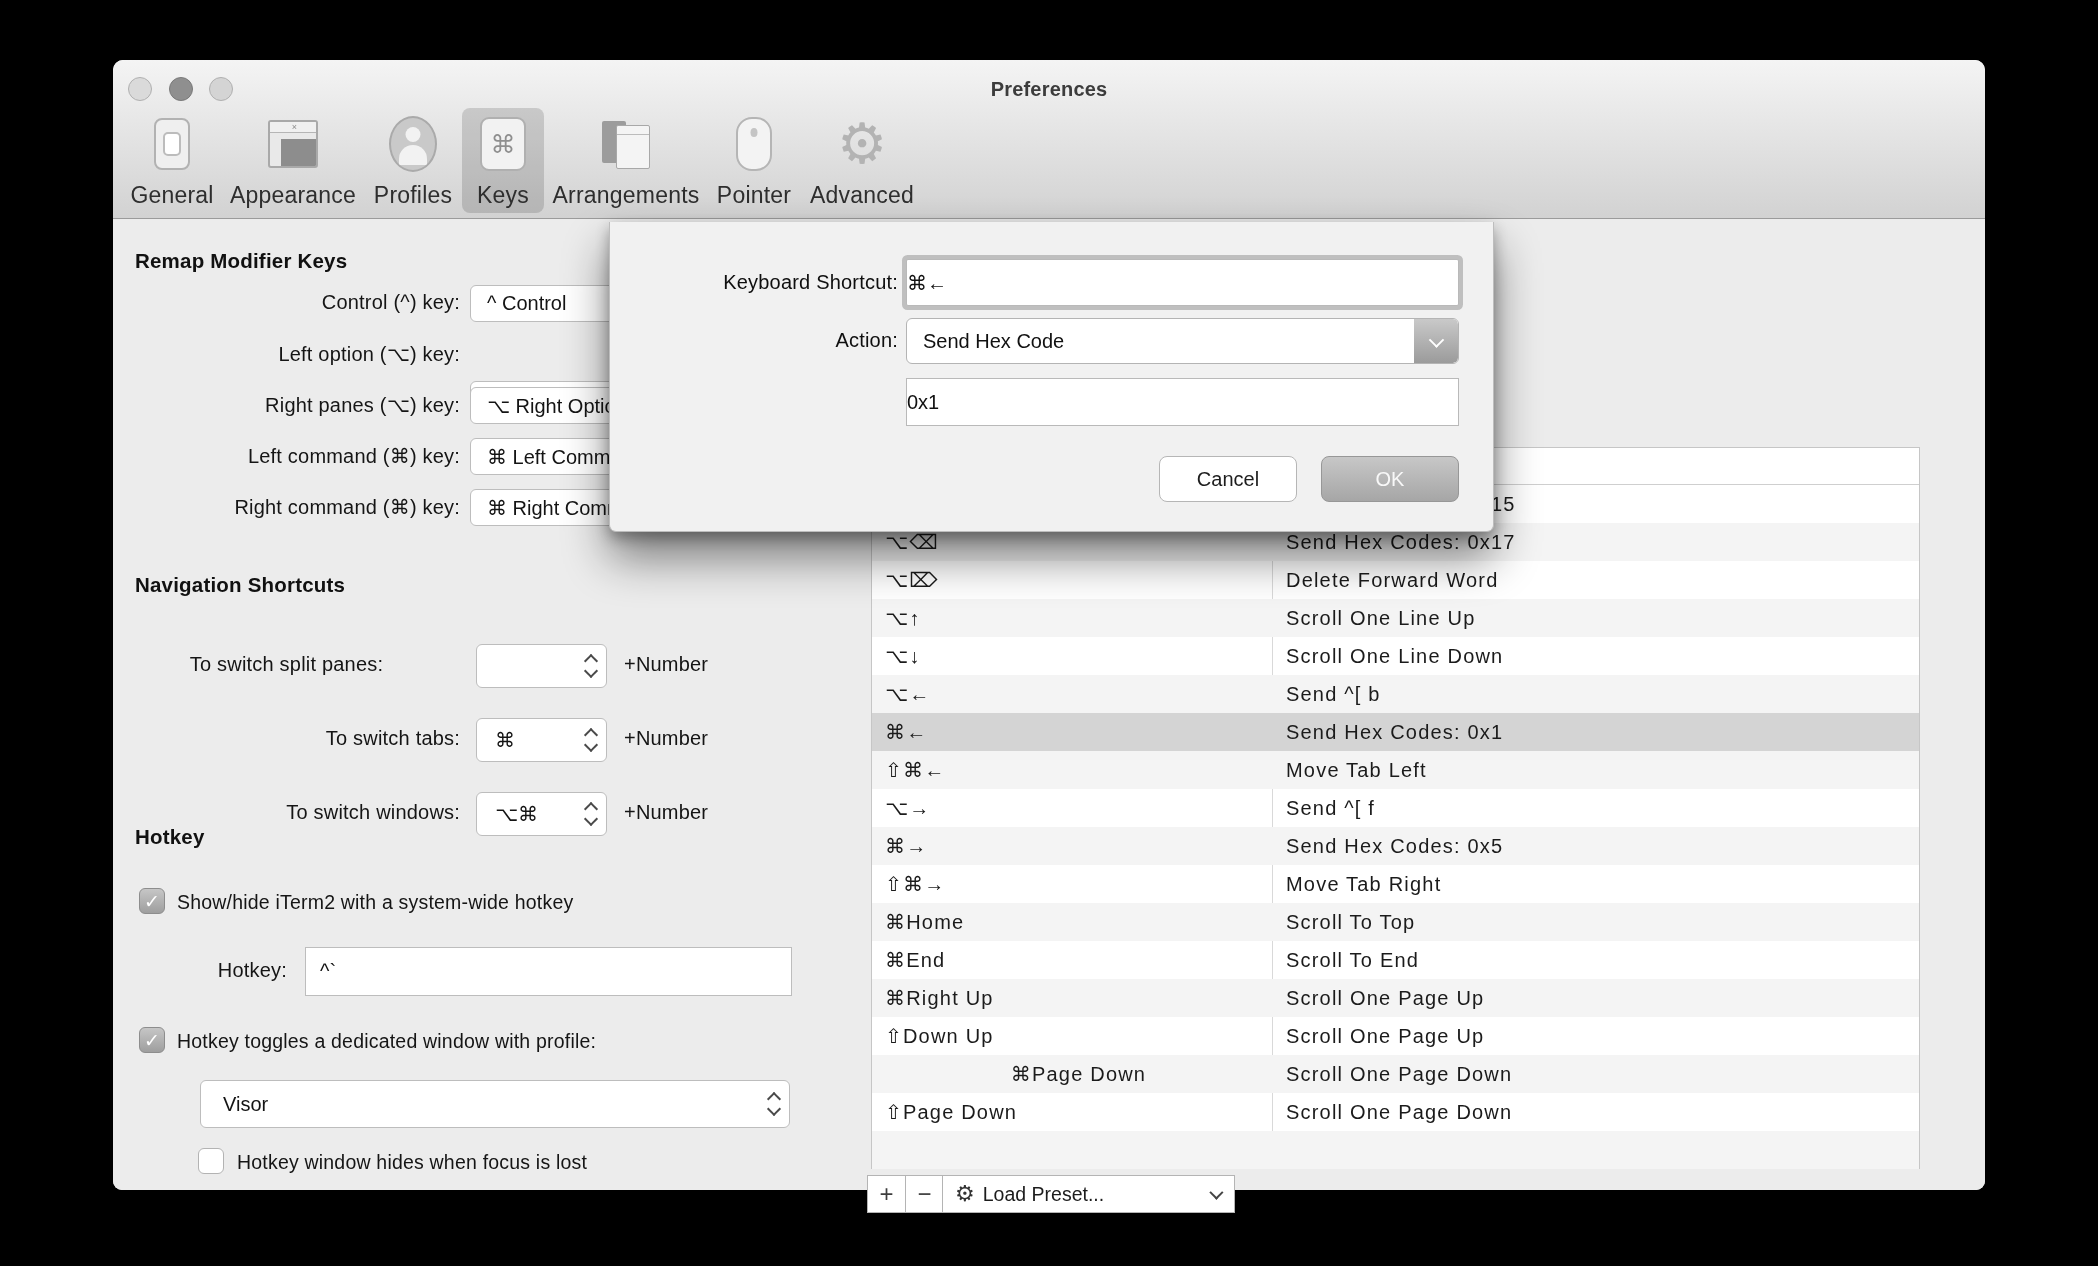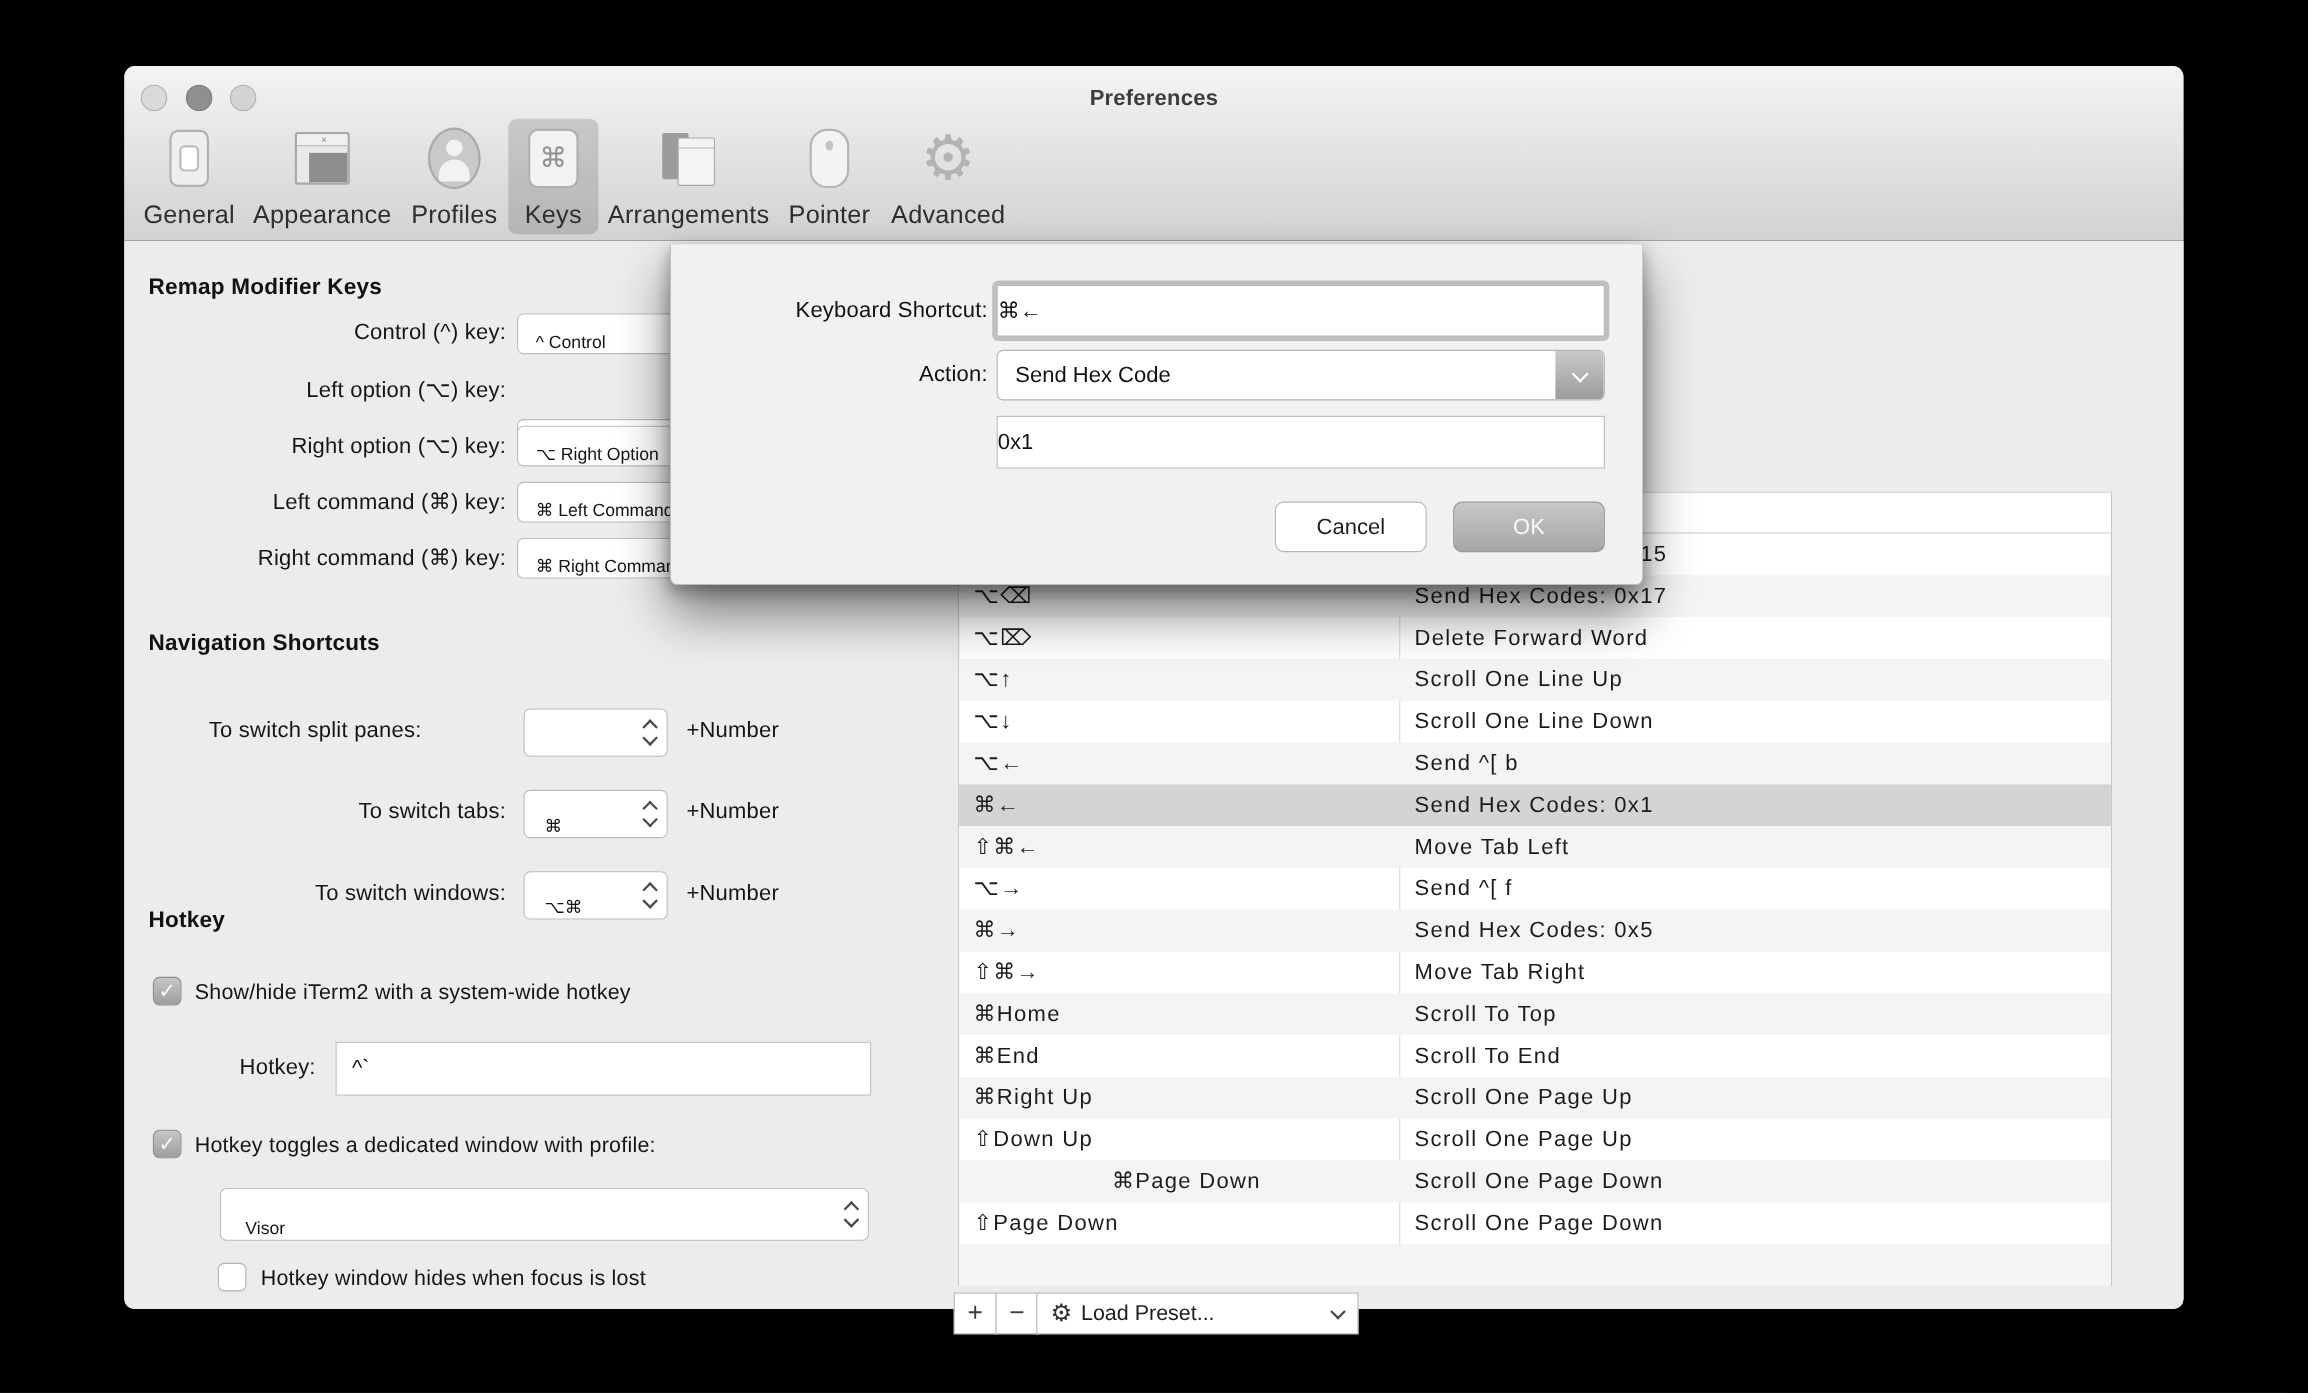--- a/index.html
+++ b/index.html
@@ -35,21 +35,21 @@
   .ic-arr .front{position:absolute;left:16px;top:6px;width:32px;height:42px;background:#f4f4f4;border:1px solid #a8a8a8;border-radius:2px;}
   .ic-arr .front i{display:block;height:8px;border-bottom:1px solid #bcbcbc;}
   .ic-mouse{width:32px;height:50px;border:2px solid #b5b5b5;border-radius:16px;background:#f3f3f3;position:relative;}
   .ic-mouse i{position:absolute;left:50%;top:9px;transform:translateX(-50%);width:7px;height:9px;border-radius:50%;background:#c4c4c4;}
   .ic-gear{font-size:56px;color:#b3b3b3;line-height:56px;}
   
   .content{position:absolute;left:0;top:159px;width:1872px;height:971px;background:#ececec;border-radius:0 0 9px 9px;}
   .sec-head{position:absolute;font-size:20.5px;font-weight:700;color:#111;letter-spacing:.2px;}
   .row-label{position:absolute;text-align:right;font-size:20px;color:#151515;letter-spacing:.2px;}
   .popup{position:absolute;background:#fff;border:1px solid #bdbdbd;border-radius:6px;box-sizing:border-box;
-    display:flex;align-items:flex-end;font-size:16px;color:#141414;}
+    display:flex;align-items:center;font-size:20px;color:#141414;}
   .popup .val{padding-left:16px;white-space:nowrap;overflow:hidden;}
   .stepper{position:absolute;right:9px;top:50%;transform:translateY(-50%);width:12px;height:24px;}
   .stepper .up,.stepper .dn{position:absolute;left:1px;width:8px;height:8px;border-style:solid;border-color:#4a4a4a;border-width:0;}
   .stepper .up{top:2px;border-left-width:2.5px;border-top-width:2.5px;transform:rotate(45deg);}
   .stepper .dn{bottom:2px;border-right-width:2.5px;border-bottom-width:2.5px;transform:rotate(45deg);}
   .plusnum{position:absolute;font-size:20px;color:#141414;letter-spacing:.2px;}
   .cb{position:absolute;width:26px;height:26px;border-radius:6px;box-sizing:border-box;}
   .cb.on{background:linear-gradient(#c6c6c6,#9e9e9e);border:1px solid #8d8d8d;color:#fff;font-size:19px;font-weight:700;
     display:flex;align-items:center;justify-content:center;}
   .cb.off{background:#fff;border:1px solid #b3b3b3;}
@@ -172,21 +172,21 @@
       <div class="sec-head" style="left:22px;top:30px">Remap Modifier Keys</div>
       <div id="remap-rows">
           <div class="row-label" style="left: 0px; top: 72px; width: 347px;">Control (^) key:</div>
           <div class="popup" style="left: 357px; top: 66px; width: 170px; height: 37px;">
             <span class="val">^ Control</span>
           </div>
           <div class="row-label" style="left: 0px; top: 123px; width: 347px;">Left option (⌥) key:</div>
           <div class="popup" style="left: 357px; top: 117px; width: 170px; height: 37px; margin-top: 45px;">
             <span class="val">⌥ Left Option</span>
           </div>
-          <div class="row-label" style="left: 0px; top: 174px; width: 347px;">Right option (⌥) key:</div>
+          <div class="row-label" style="left: 0px; top: 174px; width: 347px;">Right panes (⌥) key:</div>
           <div class="popup" style="left: 357px; top: 168px; width: 170px; height: 37px;">
             <span class="val">⌥ Right Option</span>
           </div>
           <div class="row-label" style="left: 0px; top: 225px; width: 347px;">Left command (⌘) key:</div>
           <div class="popup" style="left: 357px; top: 219px; width: 170px; height: 37px;">
             <span class="val">⌘ Left Command</span>
           </div>
           <div class="row-label" style="left: 0px; top: 276px; width: 347px;">Right command (⌘) key:</div>
           <div class="popup" style="left: 357px; top: 270px; width: 170px; height: 37px;">
             <span class="val">⌘ Right Command</span>

